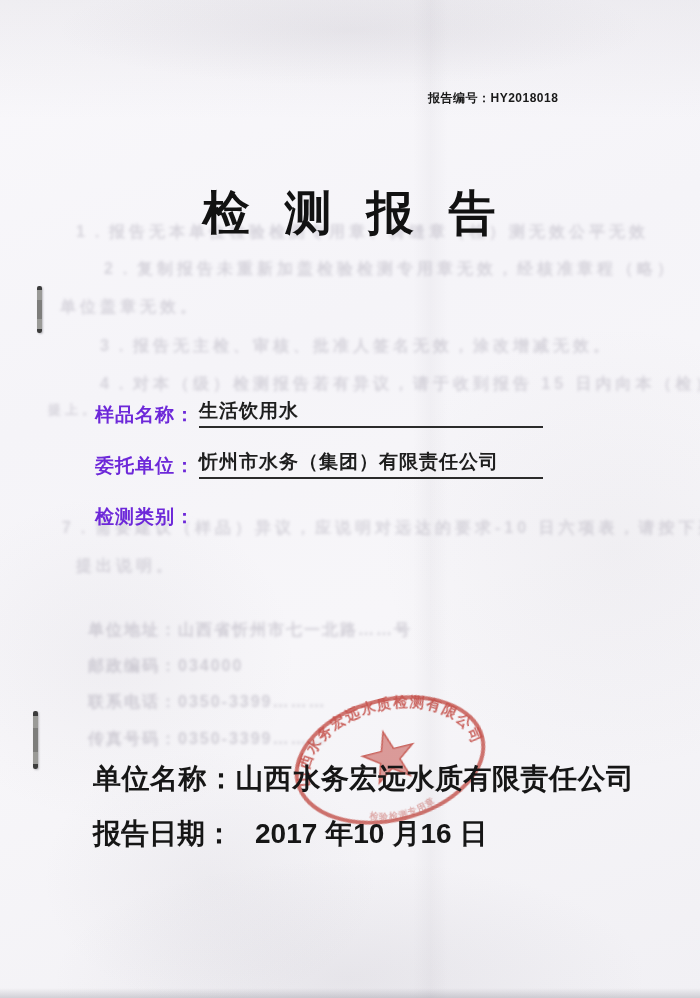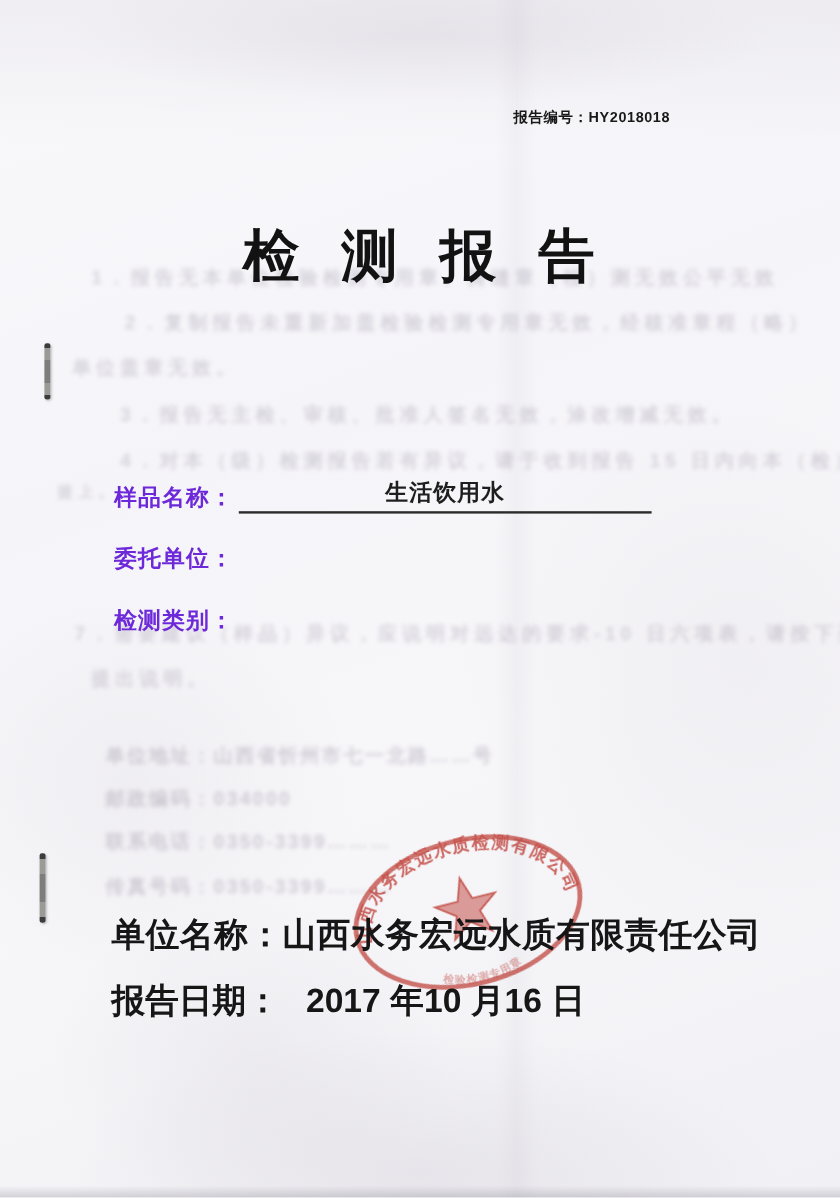--- a/index.html
+++ b/index.html
@@ -44,21 +44,21 @@
     word-spacing:18px;letter-spacing:2px;white-space:nowrap;
   }
   
   .row{position:absolute;left:95px;display:flex;align-items:flex-end;height:36px;}
   .row-sample{top:392px;}
   .row-client{top:443px;}
   .row-category{top:494px;}
   .row-label{font-size:19px;font-weight:bold;color:#6d28d9;white-space:nowrap;letter-spacing:1px;}
   .row-line{
     width:344px;margin-left:4px;border-bottom:2px solid #2b2b2b;
-    text-align:center;font-size:19px;font-weight:bold;color:#1e1e1e;
+    text-align:left;font-size:19px;font-weight:bold;color:#1e1e1e;
     padding-bottom:2px;letter-spacing:1px;white-space:nowrap;
   }
   
   .footer-row{position:absolute;left:93px;font-size:28px;font-weight:bold;color:#161616;white-space:nowrap;}
   .footer-unit{top:760px;letter-spacing:0.5px;}
   .footer-date{top:815px;}
   .footer-date .num{}
   .footer-date .num-first{margin-left:22px;}
   .footer-date .unit{margin-left:8px;}
   
@@ -98,20 +98,21 @@
 <div class="report-no"><span>报告编号：</span><span>HY2018018</span></div>
 
 <div class="doc-title">检 测 报 告</div>
 
 <div class="row row-sample">
   <div class="row-label">样品名称：</div>
   <div class="row-line">生活饮用水</div>
 </div>
 <div class="row row-client">
   <div class="row-label">委托单位：</div>
+  <div class="row-line">忻州市水务（集团）有限责任公司</div>
 </div>
 <div class="row row-category">
   <div class="row-label">检测类别：</div>
 </div>
 
 <svg class="stamp" viewBox="0 0 212 148" xmlns="http://www.w3.org/2000/svg">
   <ellipse cx="106" cy="74" rx="95" ry="60" fill="none" stroke="#c8463d" stroke-opacity="0.8" stroke-width="4"></ellipse>
   <polygon points="106,45 112.2,63.5 131.7,63.7 116,75.2 121.9,93.8 106,82.5 90.1,93.8 96,75.2 80.3,63.7 99.8,63.5" fill="#c8463d" fill-opacity="0.55" stroke="#c8463d" stroke-opacity="0.85" stroke-width="1.6"></polygon>
   <path id="seal-arc-top" d="M 26 96 A 84 56 0 1 1 186 96" fill="none"></path>
   <path id="seal-arc-bottom" d="M 60 118 A 56 34 0 0 0 152 118" fill="none"></path>

